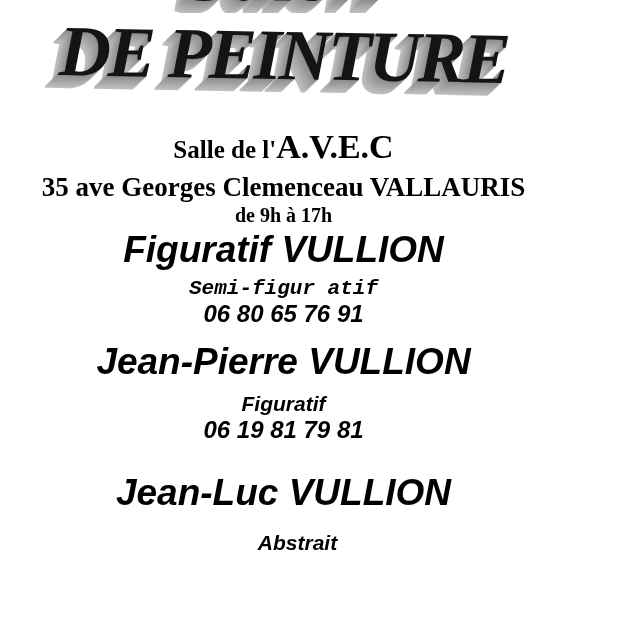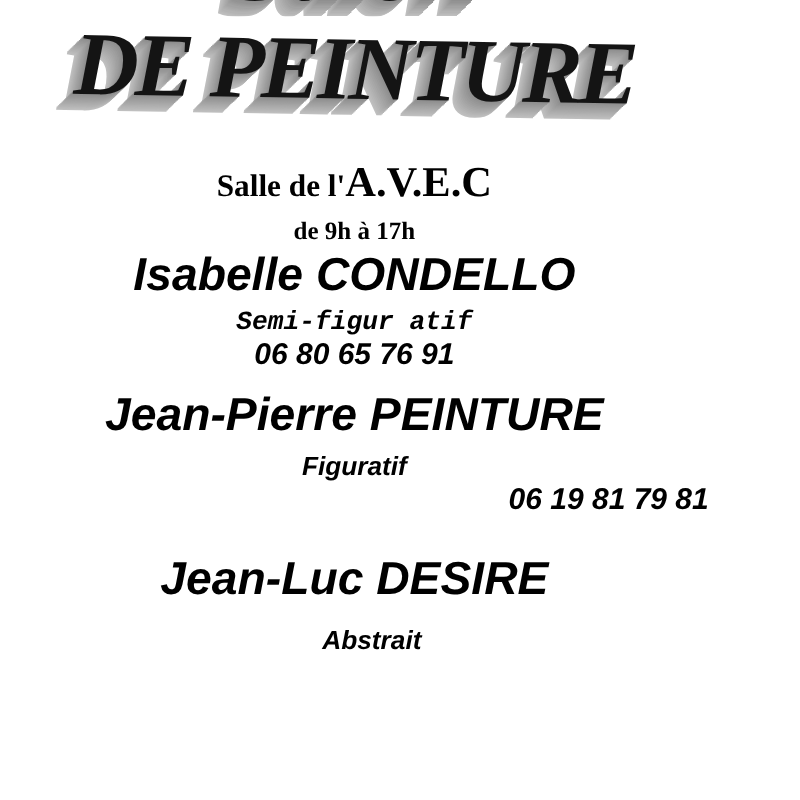--- a/index.html
+++ b/index.html
@@ -82,52 +82,53 @@
   
   .sans { font-family: "Liberation Sans", sans-serif; font-weight: bold; font-style: italic; }
   .artist-name  { font-size: 37px; line-height: 37px; }
   .artist-style { font-size: 21px; line-height: 21px; }
   .artist-phone { font-size: 24px; line-height: 24px; }
   .a1-name  { margin-top: 6px; }
   .a1-style { margin-top: 10px; font-family: Liberation Mono, monospace; }
   .a1-phone { margin-top: 3px; }
   .a2-name  { margin-top: 17px; }
   .a2-style { margin-top: 13px; }
-  .a2-phone { margin-top: 4px; text-align: right; }
+  .a2-phone { margin-top: 4px; }
   .a3-name  { margin-top: 32px; }
   .a3-style { margin-top: 21px; padding-left: 28px; }
   .a3-phone { margin-top: 7px; }
 </style>
 </head>
 <body>
 
 <div class="poster">
 
   <div class="top-crop">
     <div class="title3d">Salon</div>
   </div>
 
   <div class="title3d main-title">DE PEINTURE</div>
 
   <div class="venue-line">
     <span class="venue-prefix">Salle de l'</span><span class="venue-acronym">A.V.E.C</span>
   </div>
+  <div class="venue-address">35 ave Georges Clemenceau VALLAURIS</div>
 
   <div class="date-line date-2">de 9h à 17h</div>
 
   <div class="artist-block">
-    <div class="sans artist-name a1-name">Isabelle CONDELLO</div>
+    <div class="sans artist-name a1-name">Figuratif VULLION</div>
     <div class="sans artist-style a1-style">Semi-figur atif</div>
     <div class="sans artist-phone a1-phone">06 80 65 76 91</div>
   </div>
 
   <div class="artist-block">
-    <div class="sans artist-name a2-name">Jean-Pierre PEINTURE</div>
+    <div class="sans artist-name a2-name">Jean-Pierre VULLION</div>
     <div class="sans artist-style a2-style">Figuratif</div>
     <div class="sans artist-phone a2-phone">06 19 81 79 81</div>
   </div>
 
   <div class="artist-block">
-    <div class="sans artist-name a3-name">Jean-Luc DESIRE</div>
+    <div class="sans artist-name a3-name">Jean-Luc VULLION</div>
     <div class="sans artist-style a3-style">Abstrait</div>
   </div>
 
 </div>
 
 </body></html>

